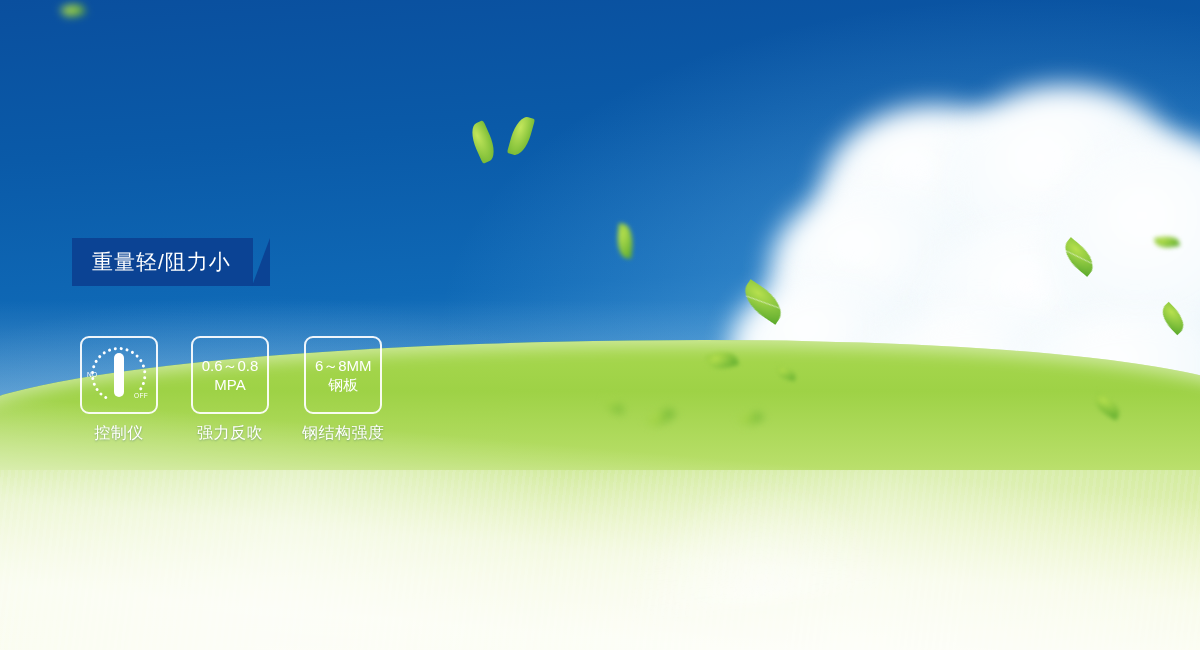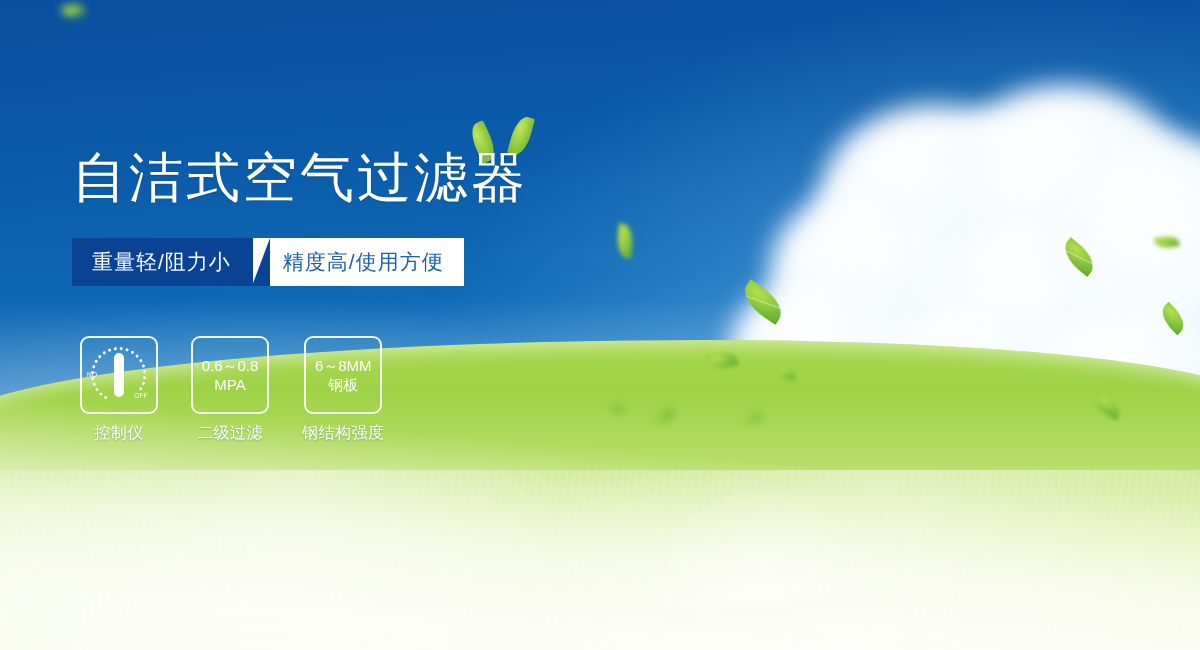--- a/index.html
+++ b/index.html
@@ -240,25 +240,23 @@
   <div class="leaf b1" style="left:1158px;top:310px; width:30px; height:17px; transform:rotate(46deg);"></div>
   <div class="leaf b2" style="left:1092px;top:398px; width:30px; height:16px; transform:rotate(30deg);"></div>
   <div class="leaf b3" style="left:648px; top:410px; width:26px; height:14px; transform:rotate(-40deg);"></div>
   <div class="leaf b3" style="left:604px; top:400px; width:20px; height:11px; transform:rotate(18deg);"></div>
 
   <div class="sprout">
     <i class="l"></i>
       <i class="r"></i>
   </div>
 
-  <div class="title">自洁式空气过滤器</div>
 
   <div class="tags">
     <div class="tag tag-dark">重量轻/阻力小</div>
-    <div class="tag tag-light">精度高/使用方便</div>
   </div>
 
   <div class="features">
 
     <div class="feature">
       <div class="fbox">
         <div class="dial">
           <span class="dot" style="transform:rotate(-150deg) translateY(-26px)"></span>
           <span class="dot" style="transform:rotate(-137deg) translateY(-26px)"></span>
           <span class="dot" style="transform:rotate(-124deg) translateY(-26px)"></span>
@@ -287,21 +285,21 @@
         </div>
       </div>
       <div class="flabel">控制仪</div>
     </div>
 
     <div class="feature">
       <div class="fbox">
         <div class="txt">0.6～0.8</div>
         <div class="txt">MPA</div>
       </div>
-      <div class="flabel">二级过滤</div>
+      <div class="flabel">强力反吹</div>
     </div>
 
 
     <div class="feature wide">
       <div class="fbox">
         <div class="txt">6～8MM</div>
         <div class="txt">钢板</div>
       </div>
       <div class="flabel">钢结构强度</div>
     </div>

